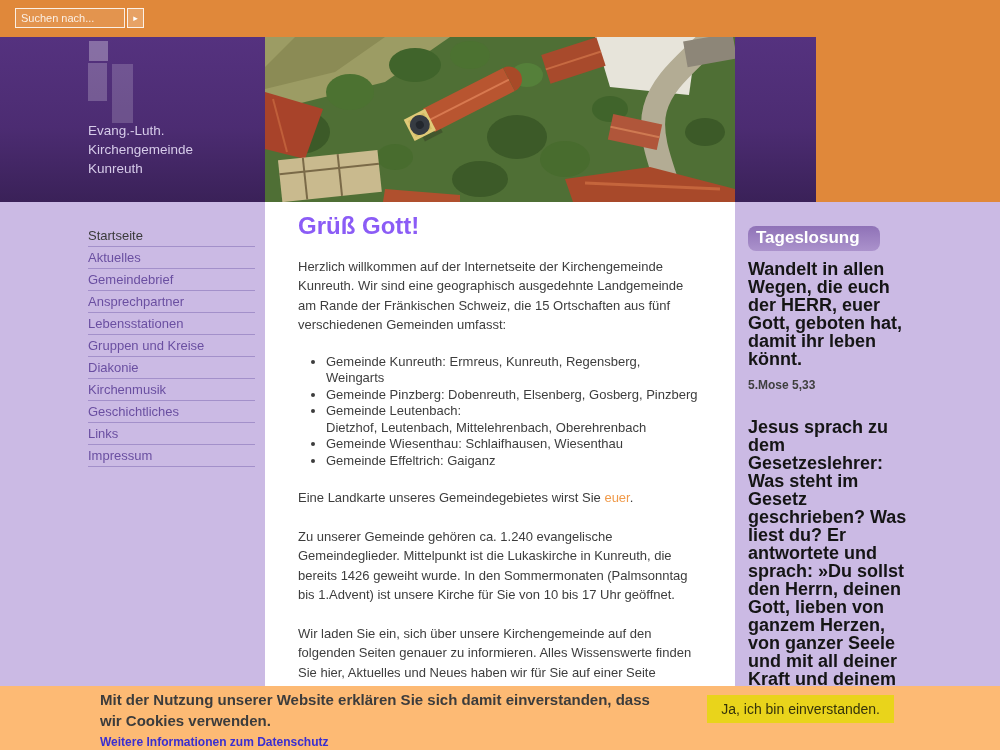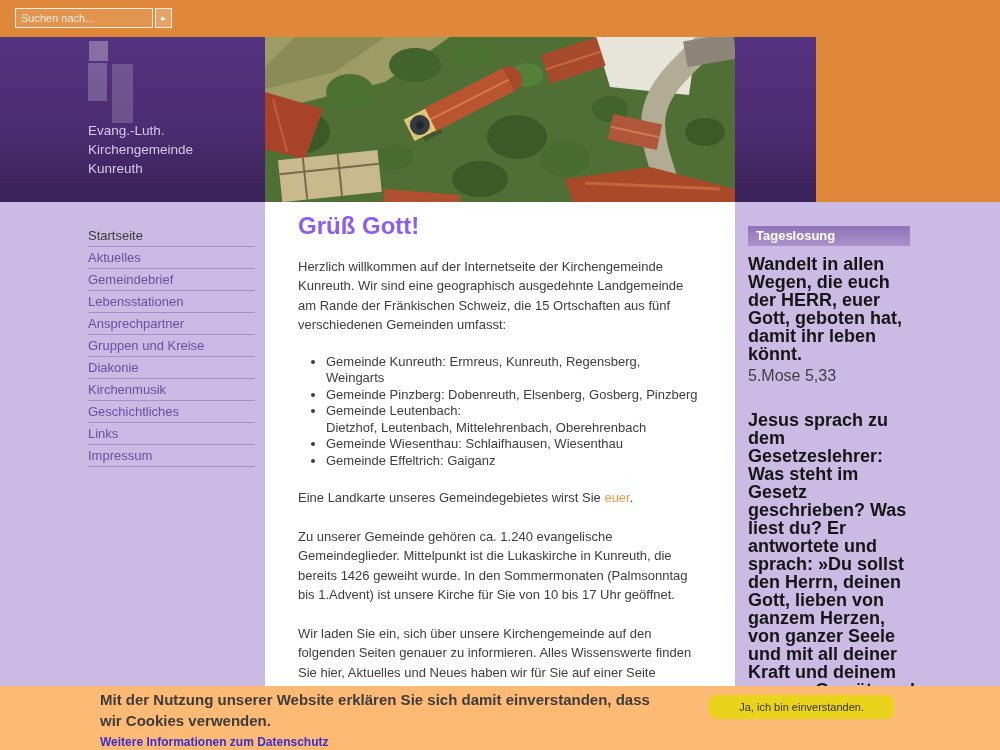--- a/index.html
+++ b/index.html
@@ -2,21 +2,21 @@
 <html><head>
 <meta charset="utf-8">
 <style>
   html,body{margin:0;padding:0;}
   body{font-family:"Liberation Sans", sans-serif; background:#e0883a;}
   .page{position:relative; width:1000px; height:750px; overflow:hidden; background:#e0883a;}
 
   
   .topbar{position:absolute; left:0; top:0; width:1000px; height:37px; background:#e0883a;}
   .search{position:absolute; left:15px; top:8px; display:flex; align-items:stretch; height:20px;}
-  .search input{width:138px; height:20px; box-sizing:border-box; background:rgba(255,255,255,0.10);
+  .search input{width:110px; height:20px; box-sizing:border-box; background:rgba(255,255,255,0.10);
     border:1px solid rgba(255,255,255,0.85); color:#fff; font-family:"Liberation Sans",sans-serif;
     font-size:11px; padding:0 5px; outline:none;}
   .search input::placeholder{color:rgba(255,255,255,0.85);}
   .search button{width:17px; height:20px; box-sizing:border-box; margin-left:2px;
     background:rgba(255,255,255,0.22); border:1px solid rgba(255,255,255,0.85);
     color:#fff; font-size:9px; line-height:1; padding:0; cursor:pointer;}
 
   
   .header{position:absolute; left:0; top:37px; width:816px; height:165px;
     background:linear-gradient(180deg,#55327f 0%, #4c2c72 55%, #3a2158 100%);}
@@ -41,34 +41,34 @@
   .main{position:absolute; left:0; top:0; width:470px; box-sizing:border-box; padding:14px 34px 0 33px;
     color:#3d3d3d; font-size:13px; line-height:19.5px;}
   .main h1{margin:0 0 21px; font-size:24px; color:#8b5cf6; font-weight:bold;}
   .main p{margin:7px 0 19px;}
   .main ul{margin:0 0 19px; padding-left:28px;}
   .main li{line-height:16.5px; margin:0 0 0;}
   .main a{color:#f09a4a; text-decoration:none;}
 
   
   .rightbar{position:absolute; left:748px; top:24px; width:170px;}
-  .tl-header{box-sizing:border-box; width:162px; background:linear-gradient(180deg,#8f72b7,#ab92cc);
-    color:#ffffff; font-weight:bold; font-size:13px; padding:2px 8px 3px; margin-bottom:9px;}
+  .tl-header{box-sizing:border-box; width:132px; background:linear-gradient(180deg,#8f72b7,#ab92cc);
+    color:#ffffff; font-weight:bold; font-size:17px; padding:2px 8px 3px; margin-bottom:9px;border-radius:8px;}
   .verse{margin:0 0 2px; font-weight:bold; font-size:18px; line-height:18px; color:#151515;}
-  .cite{margin:4px 0 26px; font-size:16px; color:#3f3f3f;}
+  .cite{margin:10px 0 26px; font-size:12px; color:#3f3f3f;font-weight:bold;}
 
   
   .cookiebar{position:absolute; left:0; bottom:0; width:1000px; height:64px; background:#fdba74;}
   .cookie-text{position:absolute; left:100px; top:4px; width:560px;}
   .cookie-text p{margin:0; font-size:15px; font-weight:bold; color:#3c3c3c; line-height:1.38;}
   .cookie-text a{display:inline-block; margin-top:4px; font-size:12px; font-weight:bold;
     color:#3a2fd0; text-decoration:none;}
   .cookiebar button{position:absolute; right:106px; top:9px; background:#e9d41b; border:none;
-    border-radius:8px; padding:6px 30px; font-family:"Liberation Sans",sans-serif;
-    font-size:11px; color:#35330a; cursor:pointer;}
+    border-radius:0; padding:6px 14px; font-family:"Liberation Sans",sans-serif;
+    font-size:14px; color:#35330a; cursor:pointer;}
 </style>
 </head>
 <body>
 
 <div class="page">
 
   <div class="topbar">
     <div class="search">
       <input type="text" placeholder="Suchen nach..." style="">
       <button><span>▸</span></button>
@@ -164,22 +164,22 @@
         <p>Zu unserer Gemeinde gehören ca. 1.240 evangelische Gemeindeglieder. Mittelpunkt ist die Lukaskirche in Kunreuth, die bereits 1426 geweiht wurde. In den Sommermonaten (Palmsonntag bis 1.Advent) ist unsere Kirche für Sie von 10 bis 17 Uhr geöffnet.</p>
         <p><span>Wir laden Sie ein, sich über unsere Kirchengemeinde auf den folgenden Seiten genauer zu informieren. Alles Wissenswerte finden Sie hier, Aktuelles und Neues haben wir für Sie auf einer Seite ("</span><a href="#">Aktuelles</a><span>") zusammengefasst und über die verlinkten Adressen gelangen Sie zu regionalen und überregionalen Seiten von Kirche und Kommune.</span></p>
 
       </main>
     </div>
 
     <nav class="sidenav">
       <a href="#" class="active">Startseite</a>
       <a href="#">Aktuelles</a>
       <a href="#">Gemeindebrief</a>
+      <a href="#">Ansprechpartner</a>
       <a href="#">Lebensstationen</a>
-      <a href="#">Ansprechpartner</a>
       <a href="#">Gruppen und Kreise</a>
       <a href="#">Diakonie</a>
       <a href="#">Kirchenmusik</a>
       <a href="#">Geschichtliches</a>
       <a href="#">Links</a>
       <a href="#">Impressum</a>
     </nav>
 
     <aside class="rightbar">
       <div class="tl-header">Tageslosung</div>

